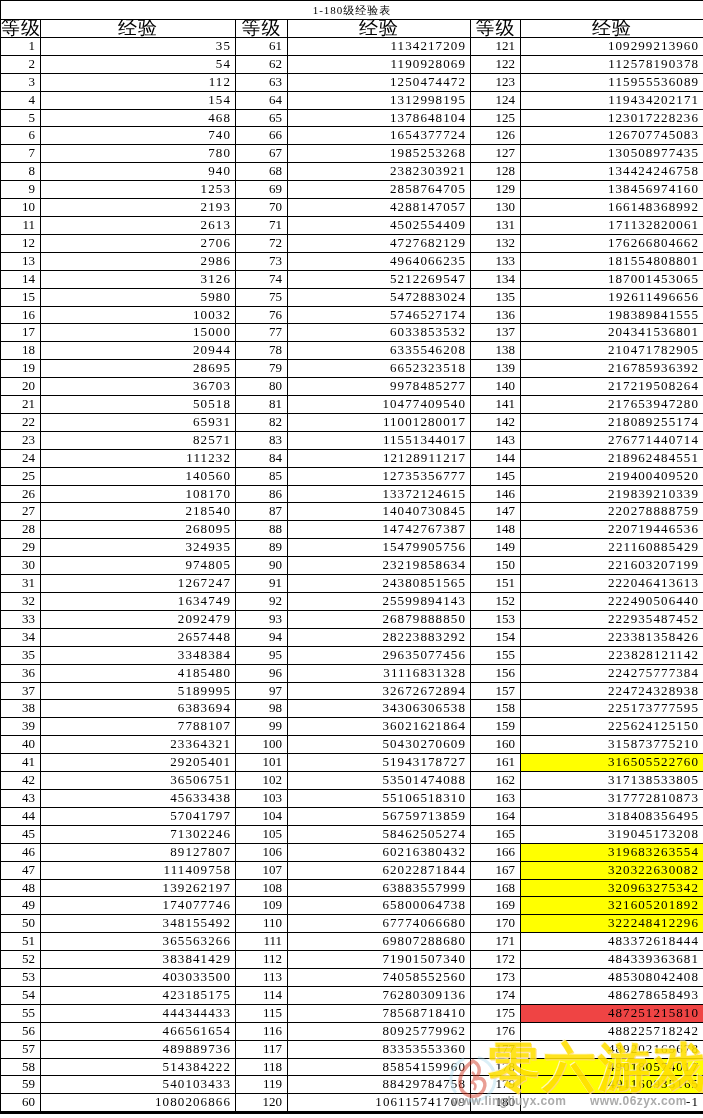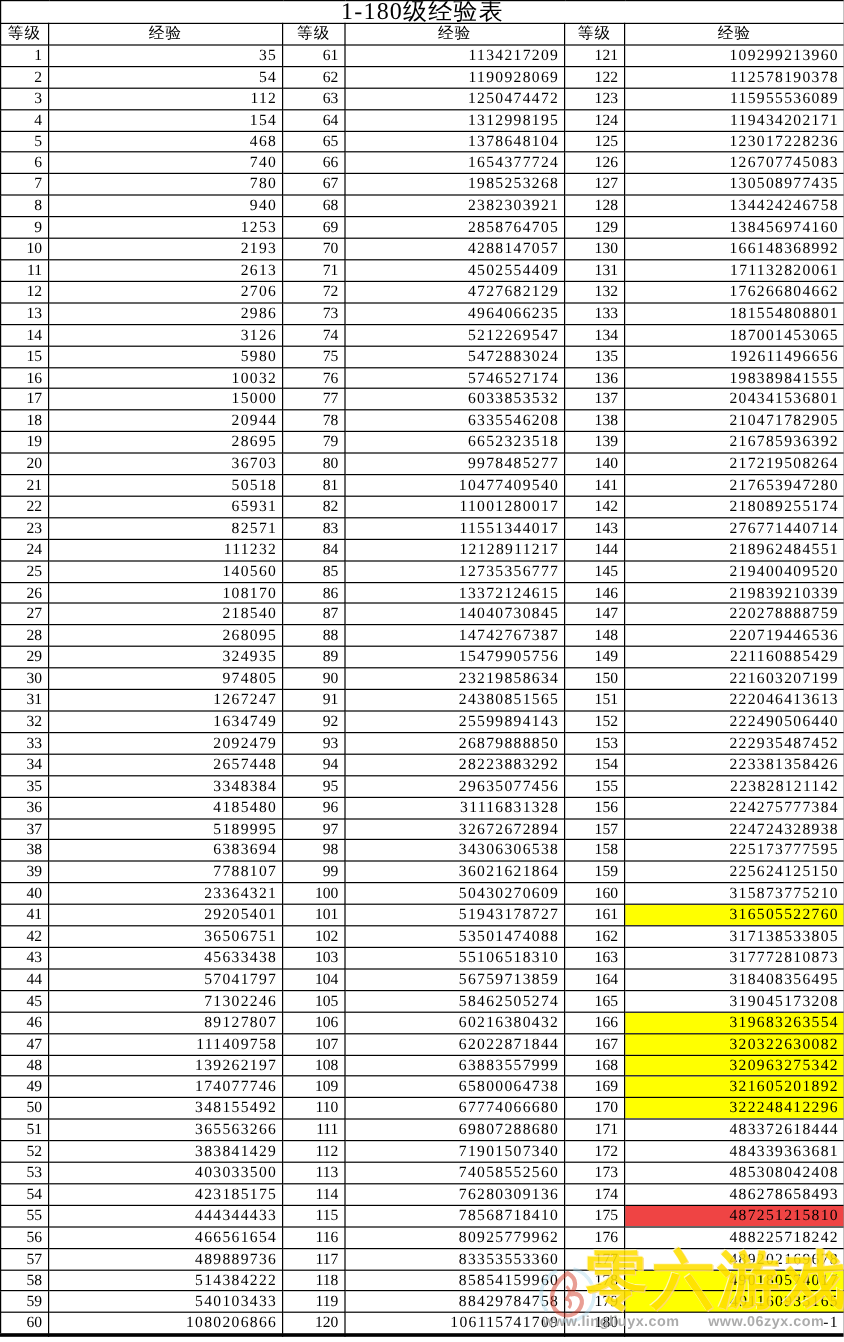--- a/index.html
+++ b/index.html
@@ -14,23 +14,23 @@
   }
   col.c-lv1{width:40px;} col.c-ex1{width:195px;}
   col.c-lv2{width:52px;} col.c-ex2{width:183px;}
   col.c-lv3{width:50px;} col.c-ex3{width:183px;}
   td,th{
     border:1px solid #000;height:16.9px;padding:0;
     font-size:13px;font-weight:400;color:#000;
     overflow:hidden;white-space:nowrap;line-height:16.9px;
   }
   .title-row td{
-    text-align:center;height:18px;font-size:20px;letter-spacing:1px;
-  }
-  th{text-align:center;font-size:13px;letter-spacing:1px;margin-left:12px;}
+    text-align:center;height:18px;font-size:11px;letter-spacing:1px;
+  }
+  th{text-align:center;font-size:19px;letter-spacing:1px;margin-left:12px;}
   td.lv{text-align:right;padding-right:5px;}
   td.exp{text-align:right;padding-right:4px;letter-spacing:1.1px;}
   
   .watermark{
     position:absolute;left:448px;top:1040px;width:255px;height:78px;
     z-index:5;pointer-events:none;
   }
   .wm-icon{position:absolute;left:0px;top:14px;width:50px;height:50px;opacity:.55;}
   .wm-text{
     position:absolute;left:40px;top:2px;white-space:nowrap;

